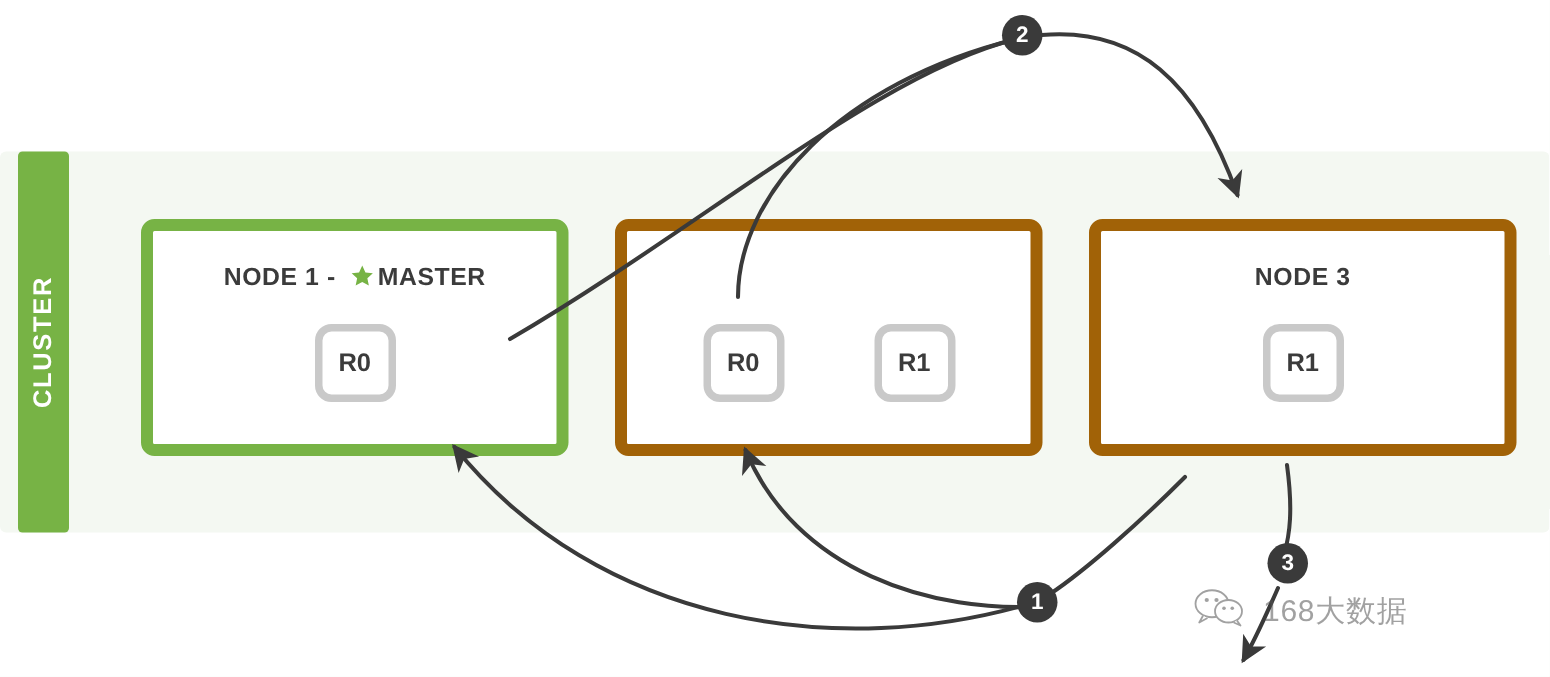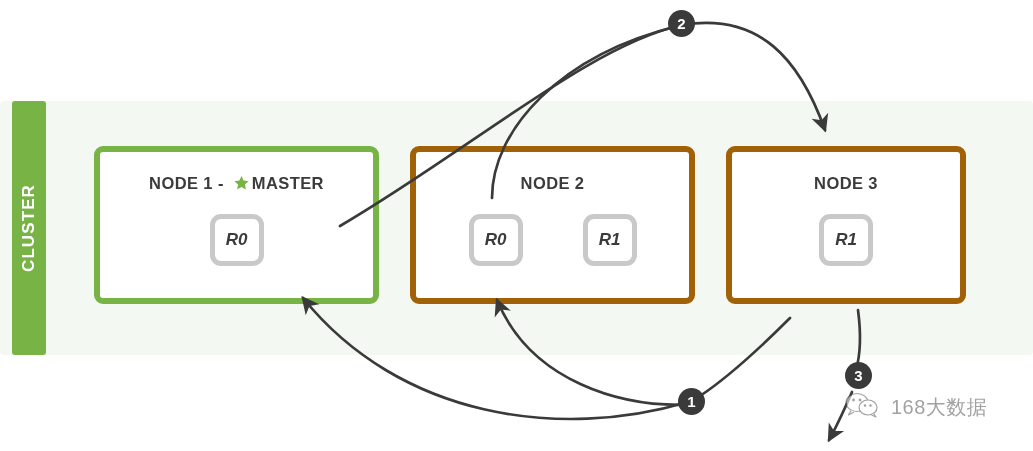--- a/index.html
+++ b/index.html
@@ -53,21 +53,21 @@
     letter-spacing: 1.1px;
     writing-mode: vertical-rl;
     transform: rotate(180deg);
     user-select: none;
   }
 
   
   .node {
     position: absolute;
     background: #ffffff;
-    border: 6px solid #a16207;
+    border: 8px solid #a16207;
     border-radius: 9px;
     box-sizing: border-box;
   }
   .node.master {
     border-color: #77b345;
   }
   .node-title {
     position: absolute;
     left: 0;
     right: 0;
@@ -85,21 +85,20 @@
     margin: 0 2px 0 4px;
   }
   .shards {
     position: absolute;
     left: 0;
     right: 0;
     top: 62px;
     display: flex;
     justify-content: center;
     gap: 60px;
-    font-style: italic;
   }
   .shard {
     width: 54px;
     height: 52px;
     border: 5px solid #c9c9c9;
     border-radius: 11px;
     background: #ffffff;
     display: flex;
     align-items: center;
     justify-content: center;
@@ -167,28 +166,27 @@
       <span>NODE 1 - </span><span class="star-icon"><svg width="17" height="16" viewBox="0 0 24 24">
             <polygon fill="#77b345" points="12,1.6 15.2,8.4 22.6,9.3 17.1,14.3 18.6,21.6 12,17.9 5.4,21.6 6.9,14.3 1.4,9.3 8.8,8.4"></polygon>
           </svg></span><span>MASTER</span>
     </div>
     <div class="shards">
       <div class="shard">R0</div>
     </div>
   </div>
 
   <div class="node" style="left:410px; top:146px; width:285px; height:158px;">
-    <div class="node-title">NODE 2</div>
     <div class="shards">
       <div class="shard">R0</div>
       <div class="shard">R1</div>
     </div>
   </div>
 
-  <div class="node" style="left:726px; top:146px; width:240px; height:158px;">
+  <div class="node" style="left:726px; top:146px; width:285px; height:158px;">
     <div class="node-title">NODE 3</div>
     <div class="shards">
       <div class="shard">R1</div>
     </div>
   </div>
 
   <svg id="arrows" viewBox="0 0 1033 451">
     <defs>
       <marker id="ah" viewBox="0 0 12 12" refX="9.5" refY="6" markerWidth="7.5" markerHeight="7.5" orient="auto-start-reverse" markerUnits="strokeWidth">
         <path d="M 0.5 0.8 L 11 6 L 0.5 11.2 L 3.4 6 Z" fill="#3a3a3a"></path>
@@ -206,21 +204,21 @@
     <path d="M 790 318 C 760 348, 724 380, 700 396" fill="none" stroke="#3a3a3a" stroke-width="2.7" stroke-linecap="round"></path>
 
     <path d="M 858 310 C 862 340, 860 356, 856 370" fill="none" stroke="#3a3a3a" stroke-width="2.7" stroke-linecap="round"></path>
     <path d="M 852 392 C 845 408, 838 424, 829 440" fill="none" stroke="#3a3a3a" stroke-width="2.7" stroke-linecap="round" marker-end="url(#ah)"></path>
   </svg>
 
   <div class="badge" style="left:668px; top:10px;">2</div>
   <div class="badge" style="left:678px; top:388px;">1</div>
   <div class="badge" style="left:845px; top:362px;">3</div>
 
-  <div class="watermark" style="left:845px; top:392px;gap:12px;">
+  <div class="watermark" style="left:796px; top:392px;gap:12px;">
     <span>
       <svg width="34" height="26" viewBox="0 0 34 26">
         <ellipse cx="12" cy="10.5" rx="11" ry="9" fill="#ffffff" stroke="#555555" stroke-width="1.2"></ellipse>
         <path d="M 6 18.5 L 3.5 23 L 9 20" fill="#ffffff" stroke="#555555" stroke-width="1.2" stroke-linejoin="round"></path>
         <circle cx="8.5" cy="8" r="1.4" fill="#555555"></circle>
         <circle cx="15" cy="8" r="1.4" fill="#555555"></circle>
         <ellipse cx="23" cy="15.5" rx="9" ry="7.5" fill="#ffffff" stroke="#555555" stroke-width="1.2"></ellipse>
         <path d="M 28.5 21.5 L 31 25 L 26.5 23" fill="#ffffff" stroke="#555555" stroke-width="1.2" stroke-linejoin="round"></path>
         <circle cx="20" cy="13.5" r="1.2" fill="#555555"></circle>
         <circle cx="25.5" cy="13.5" r="1.2" fill="#555555"></circle>

